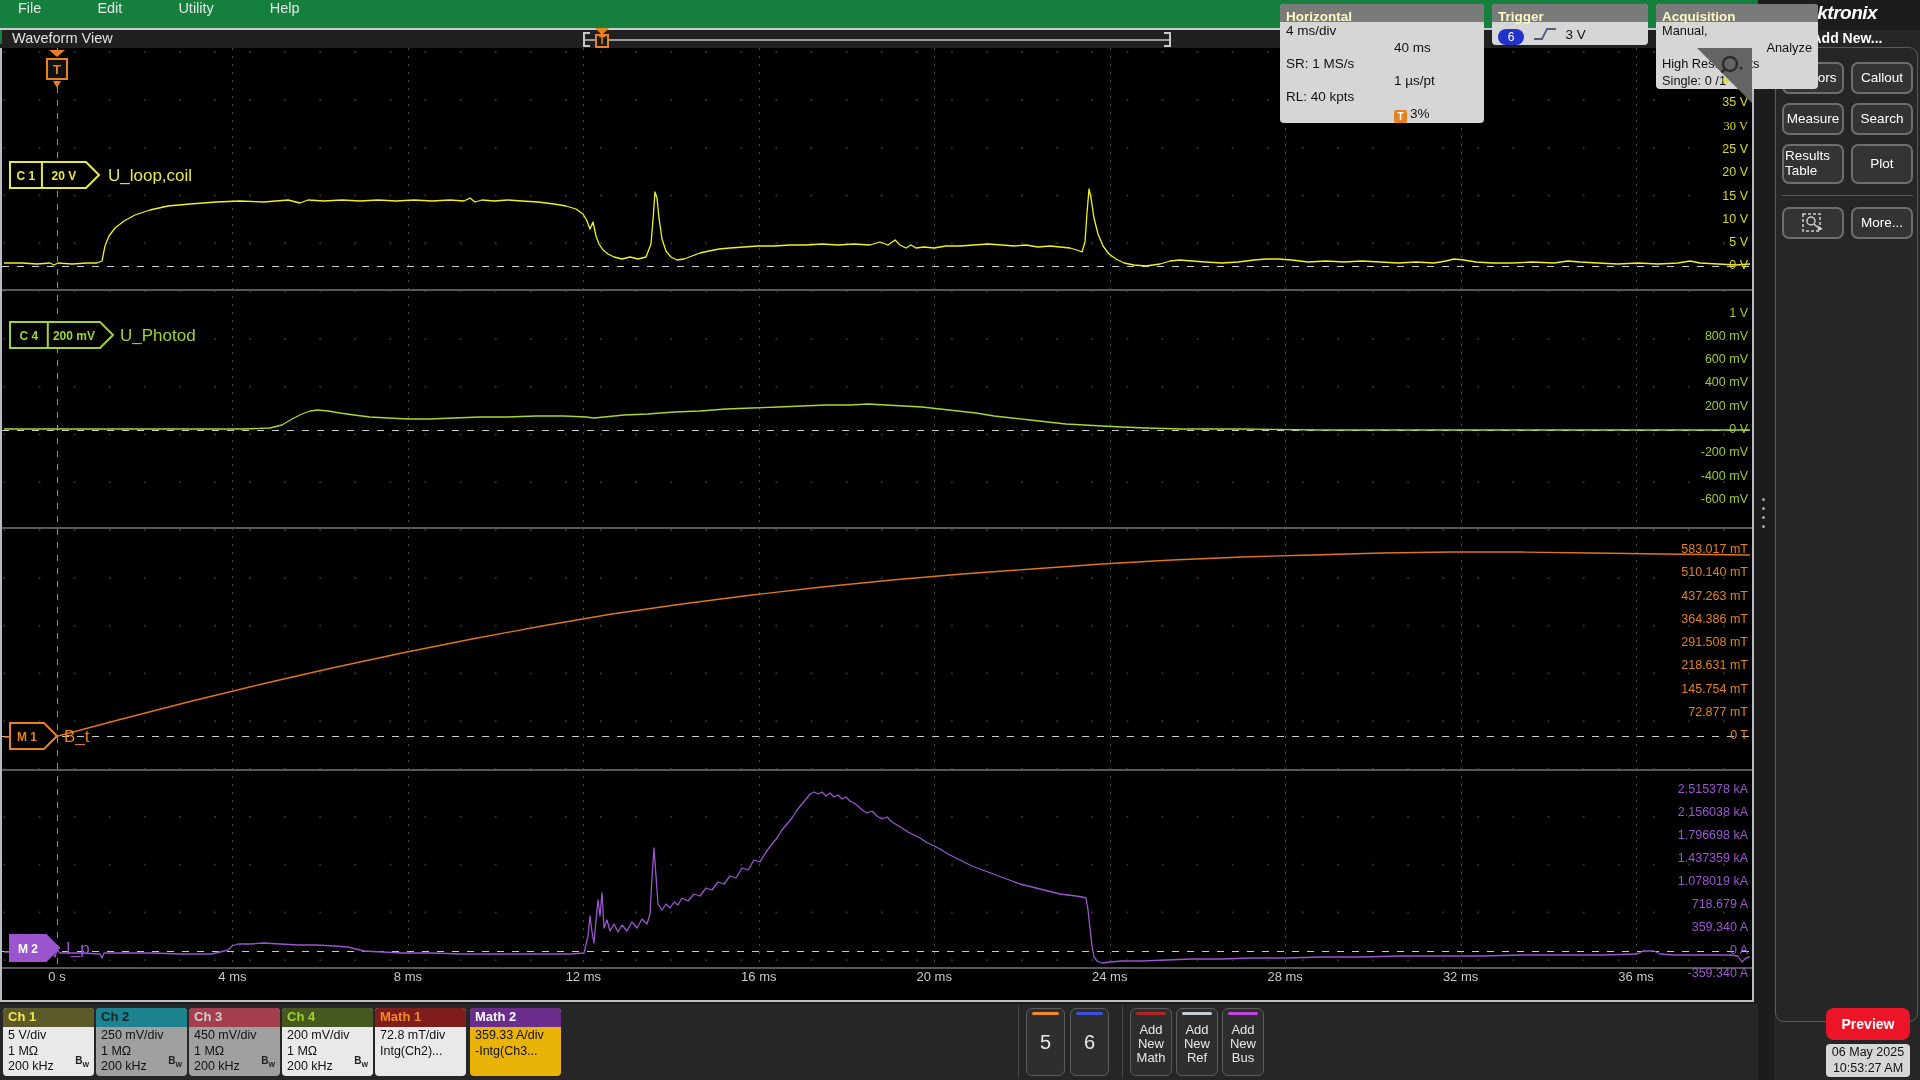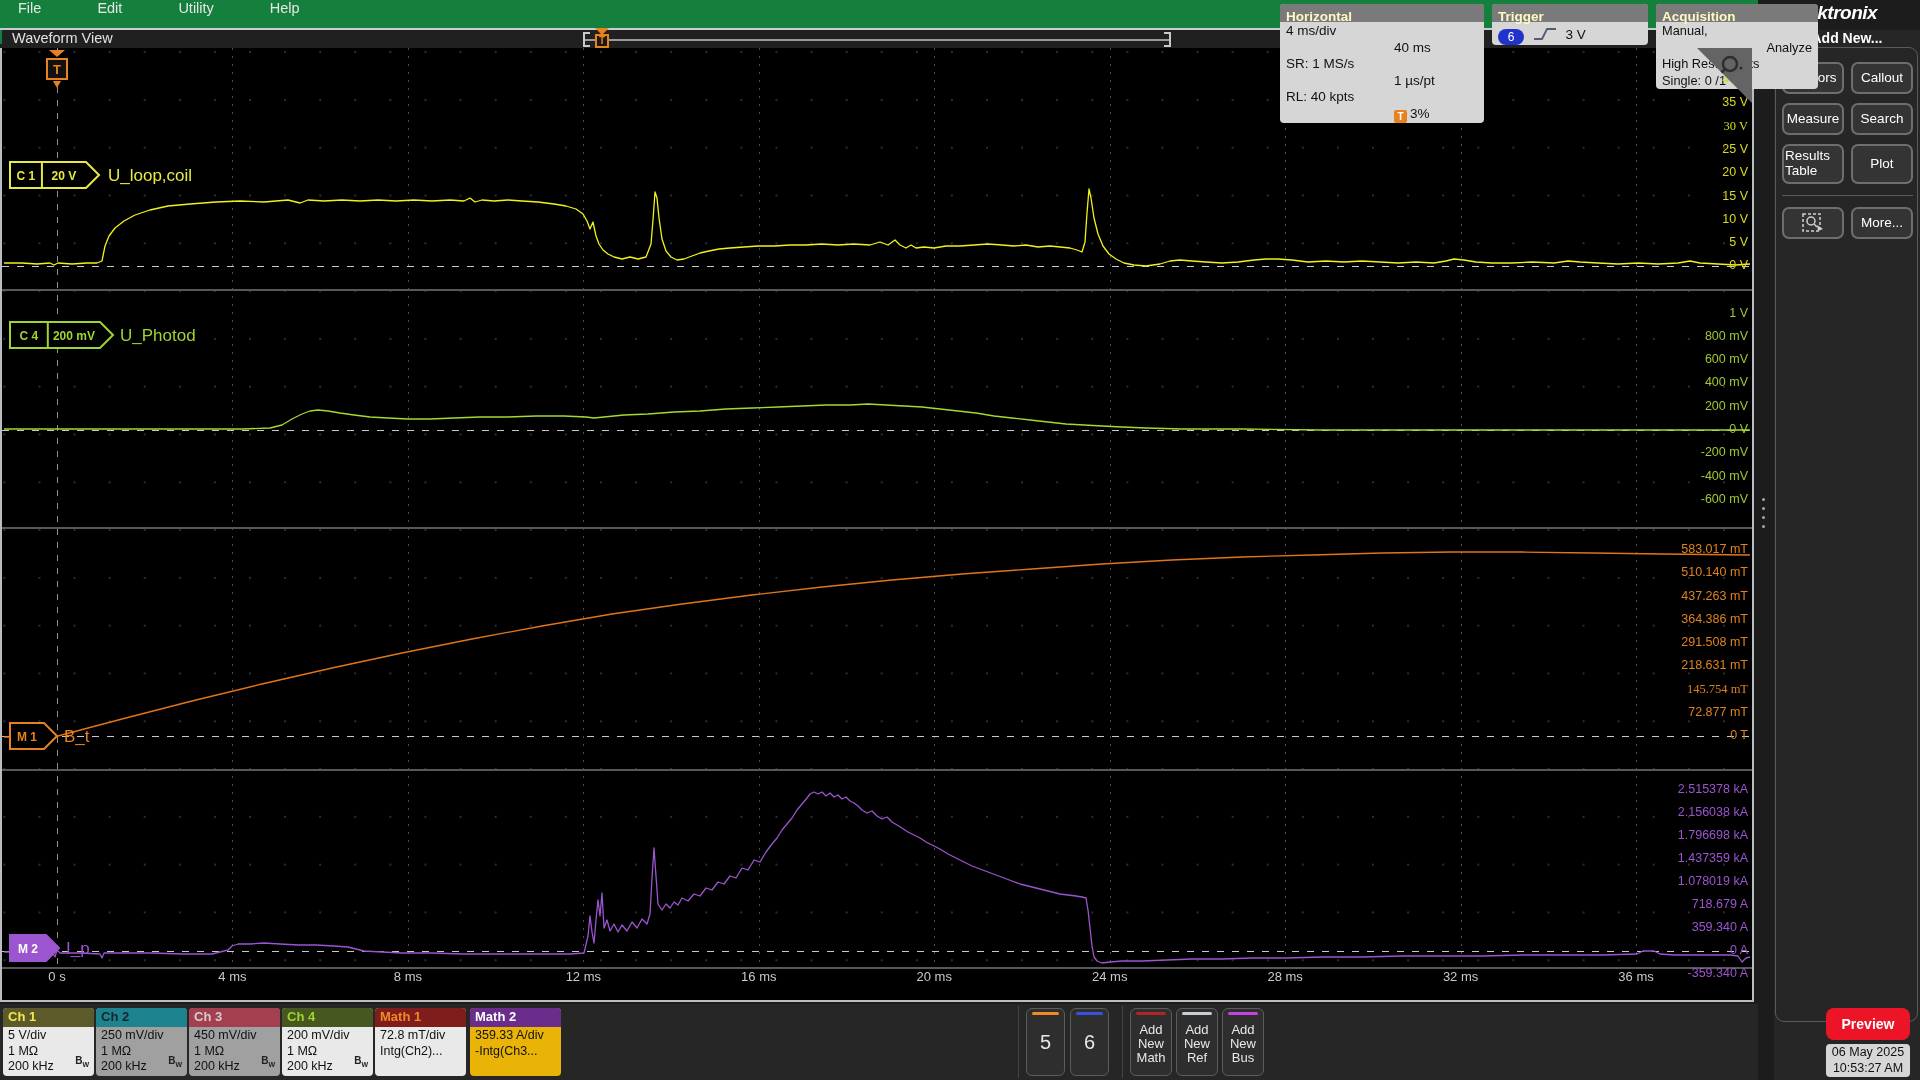--- a/index.html
+++ b/index.html
@@ -168,21 +168,21 @@
       <div class="ylab" style="left: 1636px; top: 374px; color: rgb(159, 200, 50); z-index: 3;">0 V</div>
       <div class="ylab" style="left: 1636px; top: 397.3px; color: rgb(159, 200, 50); z-index: 3;">-200 mV</div>
       <div class="ylab" style="left: 1636px; top: 420.6px; color: rgb(159, 200, 50); z-index: 3;">-400 mV</div>
       <div class="ylab" style="left: 1636px; top: 443.9px; color: rgb(159, 200, 50); z-index: 3;">-600 mV</div>
       <div class="ylab" style="left: 1636px; top: 494px; color: rgb(224, 130, 30); z-index: 3;">583.017 mT</div>
       <div class="ylab" style="left: 1636px; top: 517.25px; color: rgb(224, 130, 30); z-index: 3;">510.140 mT</div>
       <div class="ylab" style="left: 1636px; top: 540.5px; color: rgb(224, 130, 30); z-index: 3;">437.263 mT</div>
       <div class="ylab" style="left: 1636px; top: 563.75px; color: rgb(224, 130, 30); z-index: 3;">364.386 mT</div>
       <div class="ylab" style="left: 1636px; top: 587px; color: rgb(224, 130, 30); z-index: 3;">291.508 mT</div>
       <div class="ylab" style="left: 1636px; top: 610.25px; color: rgb(224, 130, 30); z-index: 3;">218.631 mT</div>
-      <div class="ylab" style="left: 1636px; top: 633.5px; color: rgb(224, 130, 30); z-index: 3; font-family: Liberation Serif, serif;">145.754 mT</div>
+      <div class="ylab" style="left: 1636px; top: 633.5px; color: rgb(224, 130, 30); z-index: 3;">145.754 mT</div>
       <div class="ylab" style="left: 1636px; top: 656.75px; color: rgb(224, 130, 30); z-index: 3;">72.877 mT</div>
       <div class="ylab" style="left: 1636px; top: 680px; color: rgb(224, 130, 30); z-index: 3;">0 T</div>
       <div class="ylab" style="left: 1636px; top: 734px; color: rgb(154, 85, 207); z-index: 3;">2.515378 kA</div>
       <div class="ylab" style="left: 1636px; top: 757px; color: rgb(154, 85, 207); z-index: 3;">2.156038 kA</div>
       <div class="ylab" style="left: 1636px; top: 780px; color: rgb(154, 85, 207); z-index: 3;">1.796698 kA</div>
       <div class="ylab" style="left: 1636px; top: 803px; color: rgb(154, 85, 207); z-index: 3;">1.437359 kA</div>
       <div class="ylab" style="left: 1636px; top: 826px; color: rgb(154, 85, 207); z-index: 3;">1.078019 kA</div>
       <div class="ylab" style="left: 1636px; top: 849px; color: rgb(154, 85, 207); z-index: 3;">718.679 A</div>
       <div class="ylab" style="left: 1636px; top: 872px; color: rgb(154, 85, 207); z-index: 3;">359.340 A</div>
       <div class="ylab" style="left: 1636px; top: 895px; color: rgb(154, 85, 207); z-index: 3;">0 A</div>

